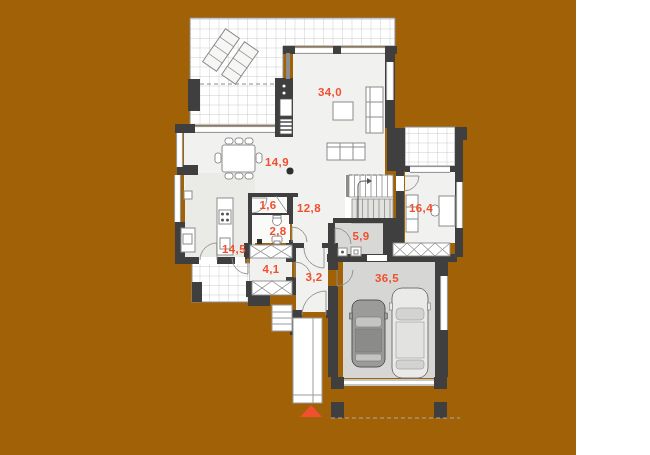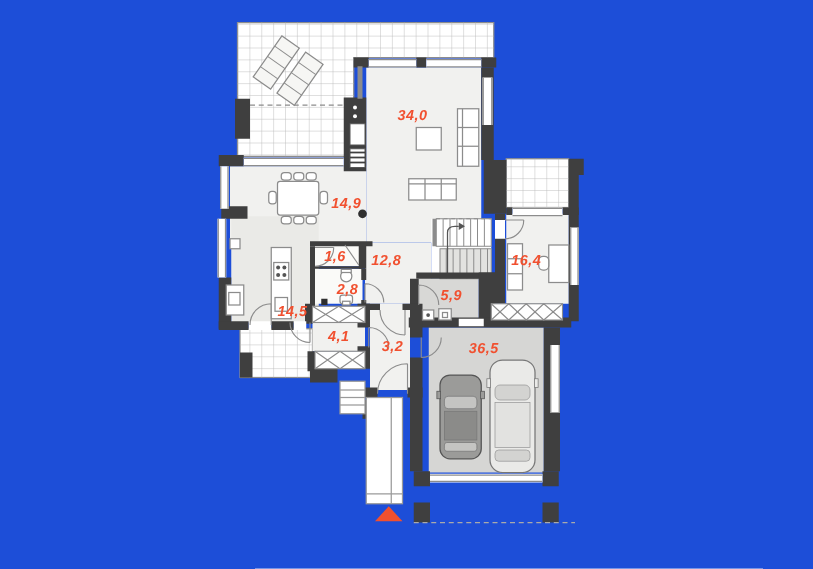--- a/index.html
+++ b/index.html
@@ -1,22 +1,21 @@
 <!DOCTYPE html>
 <html><head>
 <meta charset="utf-8">
 <style>
   html,body{margin:0;padding:0;background:#ffffff;}
   .canvas{
     position:relative;
-    width:650px;height:455px;
-    background:#1d4ed8;
+    width:576px;height:455px;
+    background:#a16207;
     font-family:"Liberation Sans", sans-serif;
     overflow:hidden;
-    font-style:italic;
   }
   svg{display:block;}
   text.room-label{
     font-family:"Liberation Sans", sans-serif;
     font-weight:bold;
     font-size:11.5px;
     letter-spacing:0.4px;
   }
 </style>
 </head>

